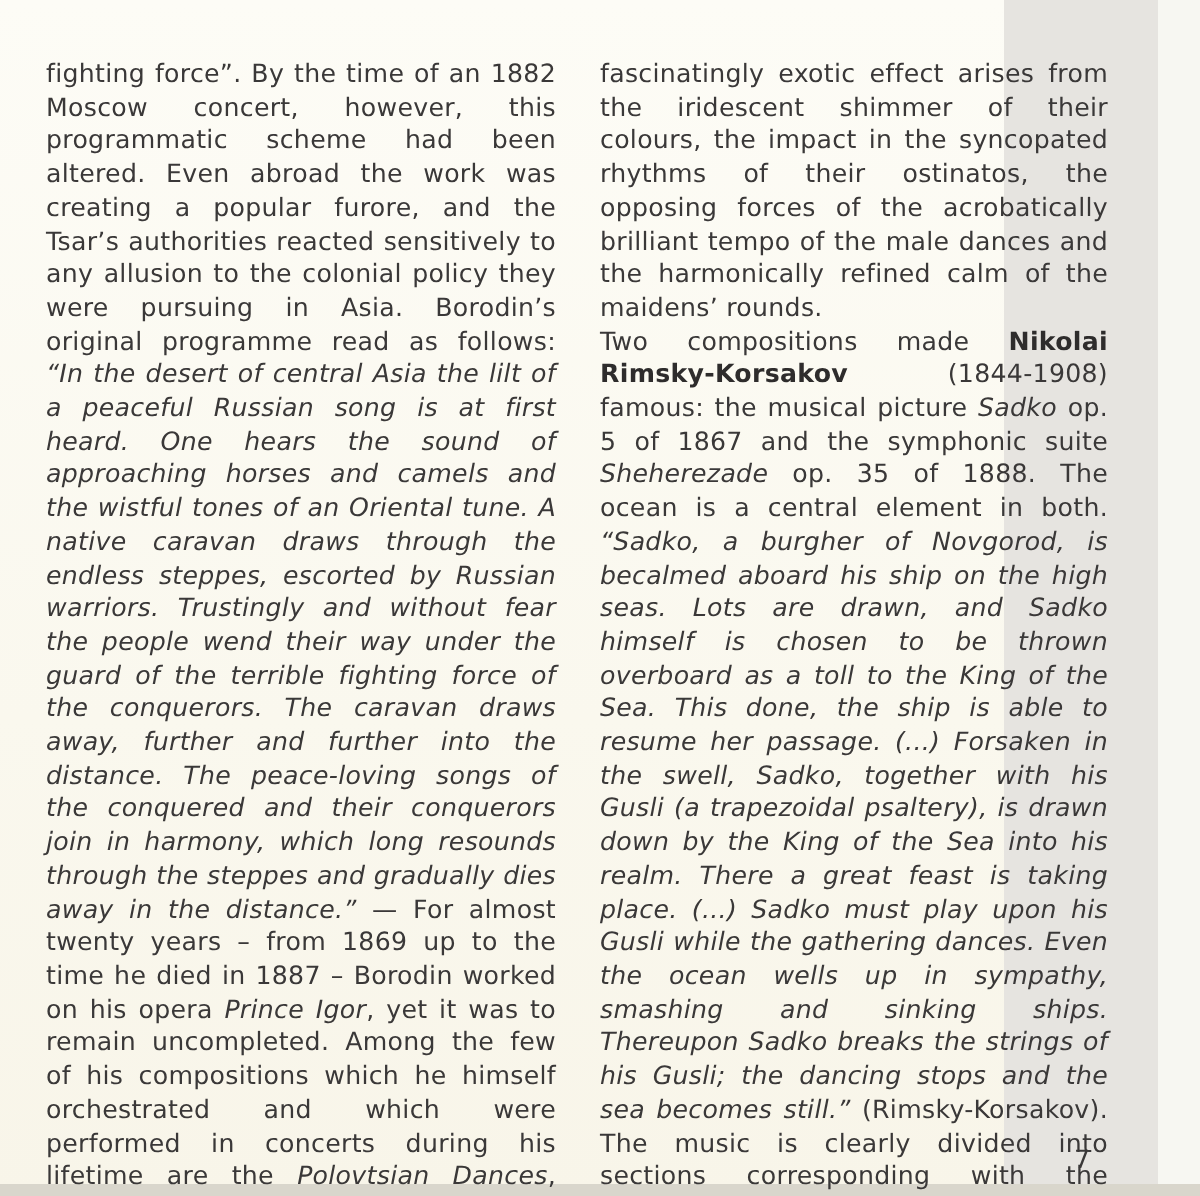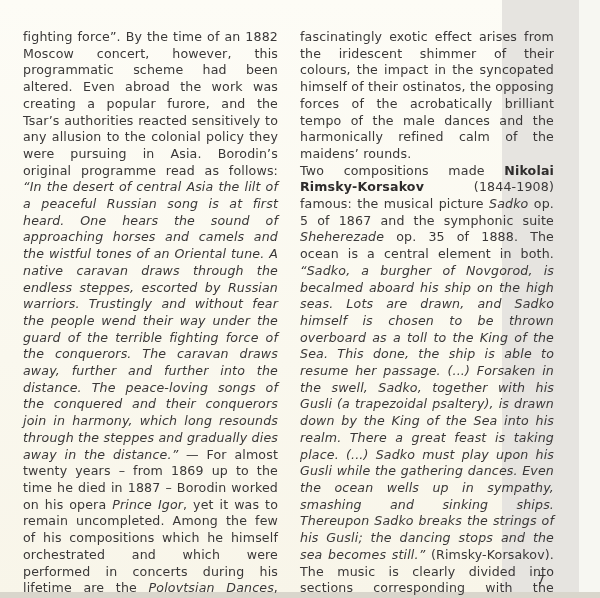--- a/index.html
+++ b/index.html
@@ -48,18 +48,18 @@
 <div class="page">
   <div class="gray-band"></div>
   <div class="right-margin"></div>
   <div class="bottom-edge"></div>
 
   <div class="column col-left">
     <p><span>fighting force”. By the time of an 1882 Moscow concert, however, this programmatic scheme had been altered. Even abroad the work was creating a popular furore, and the Tsar’s authorities reacted sensitively to any allusion to the colonial policy they were pursuing in Asia. Borodin’s original programme read as follows: </span><em>“In the desert of central Asia the lilt of a peaceful Russian song is at first heard. One hears the sound of approaching horses and camels and the wistful tones of an Oriental tune. A native caravan draws through the endless steppes, escorted by Russian warriors. Trustingly and without fear the people wend their way under the guard of the terrible fighting force of the conquerors. The caravan draws away, further and further into the distance. The peace-loving songs of the conquered and their conquerors join in harmony, which long resounds through the steppes and gradually dies away in the distance.”</em><span> — For almost twenty years – from 1869 up to the time he died in 1887 – Borodin worked on his opera </span><em>Prince Igor</em><span>, yet it was to remain uncompleted. Among the few of his compositions which he himself orchestrated and which were performed in concerts during his lifetime are the </span><em>Polovtsian Dances</em><span>, which enjoy widespread popularity as concert and ballet pieces. Their</span></p>
   </div>
 
   <div class="column col-right">
-    <p>fascinatingly exotic effect arises from the iridescent shimmer of their colours, the impact in the syncopated himself of their ostinatos, the opposing forces of the acrobatically brilliant tempo of the male dances and the harmonically refined calm of the maidens’ rounds.</p>
+    <p>fascinatingly exotic effect arises from the iridescent shimmer of their colours, the impact in the syncopated rhythms of their ostinatos, the opposing forces of the acrobatically brilliant tempo of the male dances and the harmonically refined calm of the maidens’ rounds.</p>
     <p><span>Two compositions made </span><strong>Nikolai Rimsky-Korsakov</strong><span> (1844-1908) famous: the musical picture </span><em>Sadko</em><span> op. 5 of 1867 and the symphonic suite </span><em>Sheherezade</em><span> op. 35 of 1888. The ocean is a central element in both. </span><em>“Sadko, a burgher of Novgorod, is becalmed aboard his ship on the high seas. Lots are drawn, and Sadko himself is chosen to be thrown overboard as a toll to the King of the Sea. This done, the ship is able to resume her passage. (...) Forsaken in the swell, Sadko, together with his Gusli (a trapezoidal psaltery), is drawn down by the King of the Sea into his realm. There a great feast is taking place. (...) Sadko must play upon his Gusli while the gathering dances. Even the ocean wells up in sympathy, smashing and sinking ships. Thereupon Sadko breaks the strings of his Gusli; the dancing stops and the sea becomes still.”</em><span> (Rimsky-Korsakov). The music is clearly divided into sections corresponding with the programmatic events. The image of the ocean here represents a metaphor for man’s struggle with the for-</span></p>
   </div>
 
   <div class="page-number">7</div>
 </div>
 
 </body></html>

